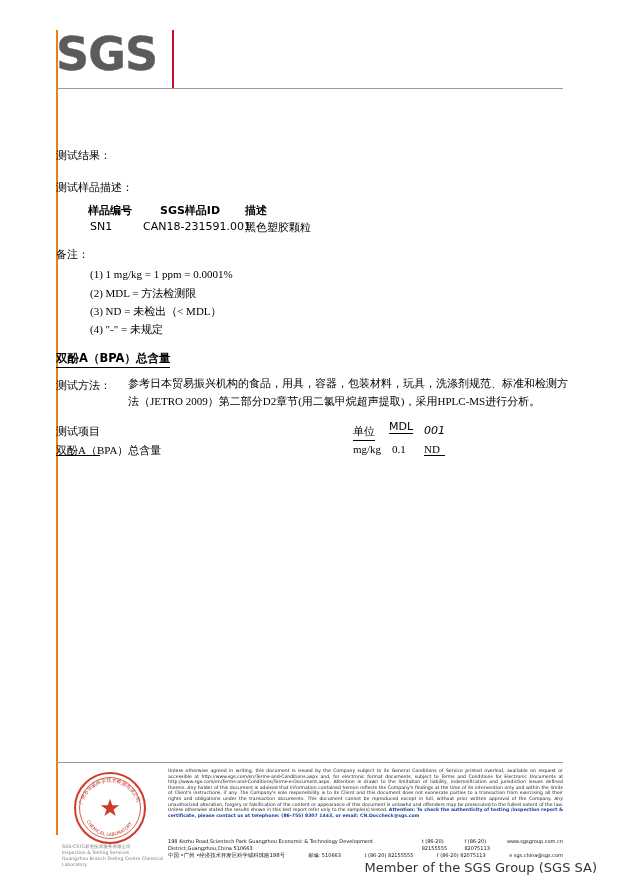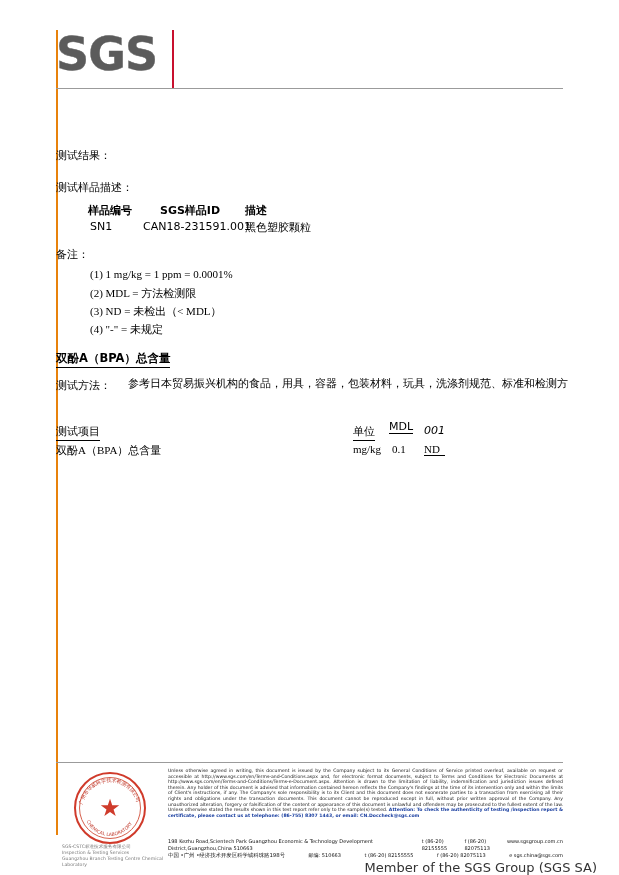--- a/index.html
+++ b/index.html
@@ -152,21 +152,21 @@
   .method-l2 { left: 128px; top: 394px; }
 
   
   .res-hdr-item {
     position: absolute;
     left: 56px;
     top: 424px;
     font-size: 11px;
     font-family: "DejaVu Sans", sans-serif;
     border-bottom: 1px solid #000;
-    padding-bottom: 1px;
+    padding-bottom: 16px;
   }
   .res-hdr-unit {
     position: absolute;
     left: 353px;
     top: 424px;
     font-size: 11px;
     font-family: "DejaVu Sans", sans-serif;
     border-bottom: 1px solid #000;
     padding-bottom: 1px;
   }
@@ -321,20 +321,21 @@
   <div class="ln remark-label">备注：</div>
   <div class="ln rm1">(1) 1 mg/kg = 1 ppm = 0.0001%</div>
   <div class="ln rm2">(2) MDL = 方法检测限</div>
   <div class="ln rm3">(3) ND = 未检出（&lt; MDL）</div>
   <div class="ln rm4">(4) "-" = 未规定</div>
 
   <div class="section-title">双酚A（BPA）总含量</div>
 
   <div class="ln method-label">测试方法：</div>
   <div class="ln method-l1">参考日本贸易振兴机构的食品，用具，容器，包装材料，玩具，洗涤剂规范、标准和检测方</div>
+  <div class="ln method-l2">法（JETRO 2009）第二部分D2章节(用二氯甲烷超声提取)，采用HPLC-MS进行分析。</div>
 
   <div class="res-hdr-item">测试项目</div>
   <div class="res-hdr-unit">单位</div>
   <div class="res-hdr-mdl">MDL</div>
   <div class="res-hdr-col">001</div>
 
   <div class="ln res-name">双酚A（BPA）总含量</div>
   <div class="ln res-unit">mg/kg</div>
   <div class="ln res-mdl">0.1</div>
   <div class="ln res-val">ND</div>

